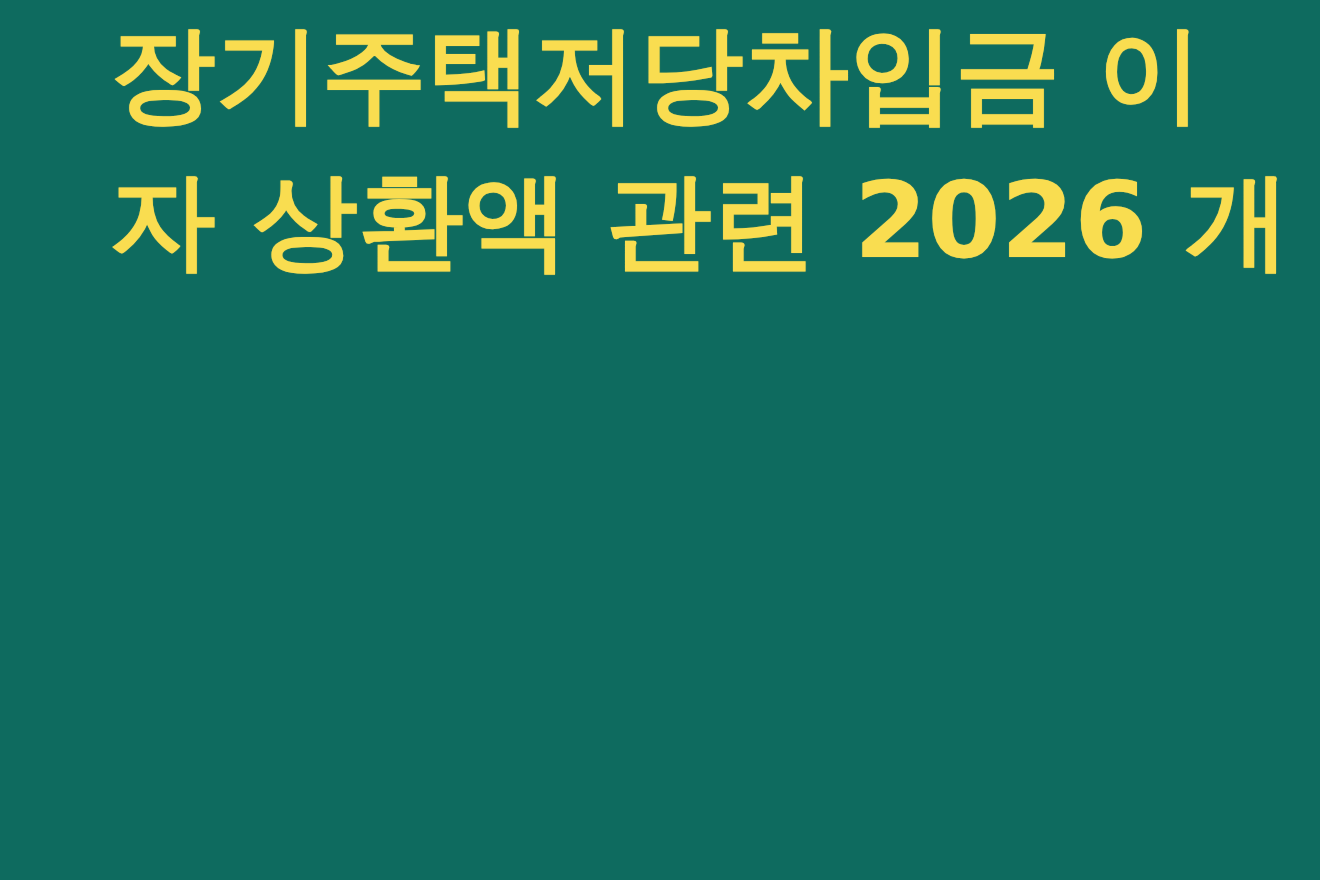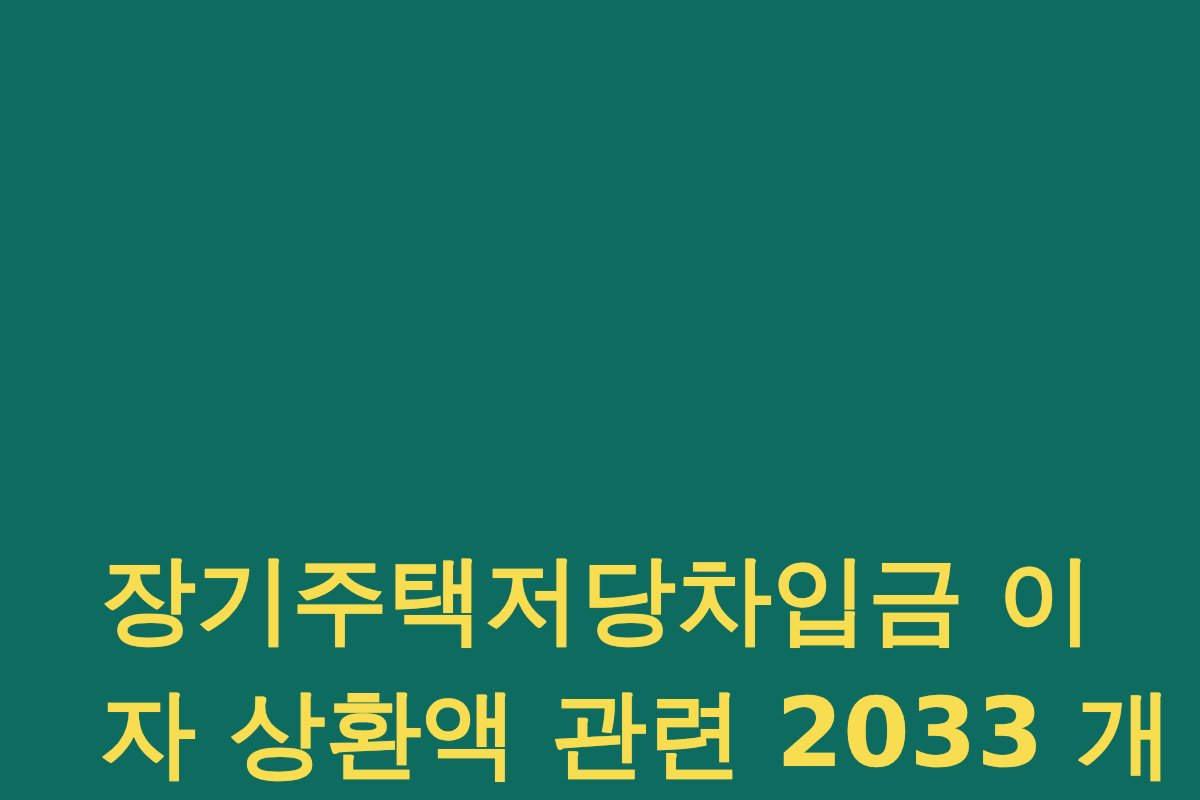--- a/index.html
+++ b/index.html
@@ -12,21 +12,21 @@
     overflow: hidden;
     font-family: "Liberation Sans", sans-serif;
   }
 
   #banner {
     position: relative;
     width: 1200px;
     height: 800px;
     box-sizing: border-box;
     display: flex;
-    align-items: flex-end;
+    align-items: flex-start;
     justify-content: center;
     background: #0e6b5f;
   }
 
   #title-block {
     width: 1000px;
     margin: 0;
     padding: 0;
     text-align: left;
   }
@@ -49,15 +49,15 @@
   .title-line {
     text-shadow: 0 0 1px rgba(249, 221, 80, 0.55);
   }
 </style>
 </head>
 <body>
 
 <div id="banner">
   <div id="title-block">
     <span class="title-line">장기주택저당차입금 이</span>
-    <span class="title-line">자 상환액 관련 2033 개</span>
+    <span class="title-line">자 상환액 관련 2026 개</span>
   </div>
 </div>
 
 </body></html>

